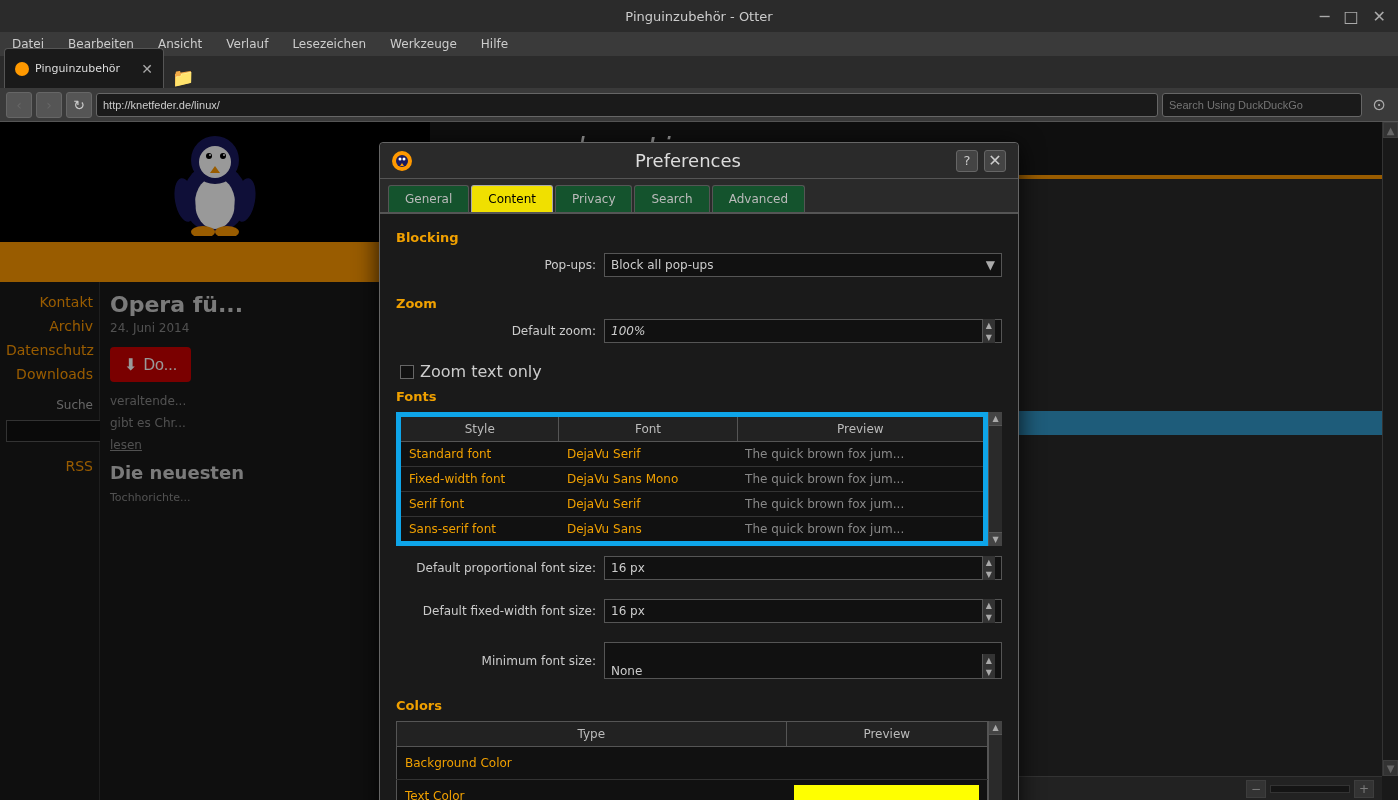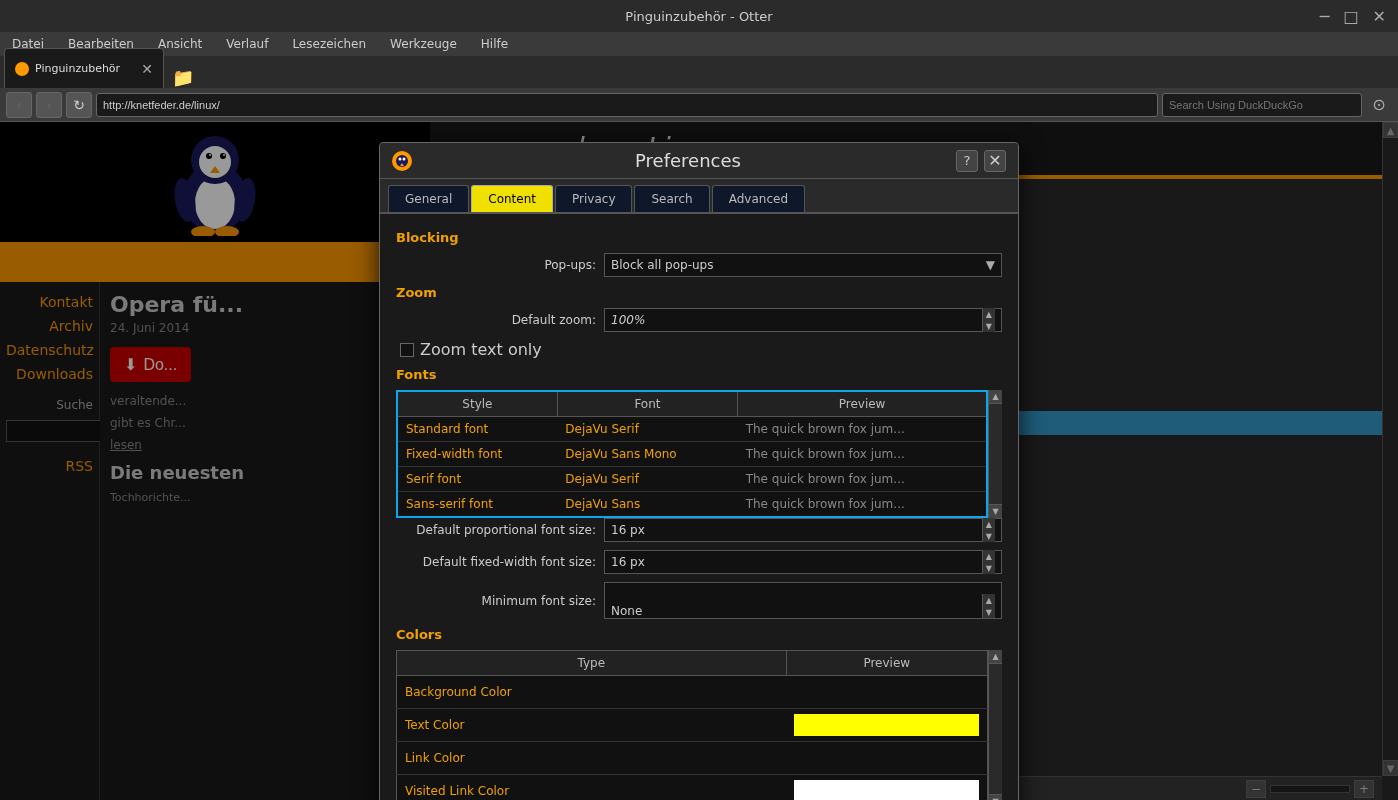--- a/index.html
+++ b/index.html
@@ -382,21 +382,21 @@
       background: #2a2a2a;
       border-bottom: 2px solid #555;
       padding: 6px 8px 0 8px;
       gap: 2px;
     }
     .dialog-tab {
       padding: 6px 16px;
       border: 1px solid #555;
       border-bottom: none;
       border-radius: 3px 3px 0 0;
-      background: #0f172a;
+      background: #14532d;
       color: #bbb;
       font-size: 12px;
       cursor: pointer;
     }
     .dialog-tab.active {
       background: #f0e000;
       color: #000;
       border-color: #aaa;
     }
     .dialog-body {
@@ -407,21 +407,21 @@
     }
     .section-header {
       color: #f0a000;
       font-size: 13px;
       font-weight: bold;
       margin: 4px 0 8px 0;
     }
     .form-row {
       display: flex;
       align-items: center;
-      margin-bottom: 8px;
+      margin-bottom: 19px;
       gap: 8px;
     }
     .form-label {
       color: #ccc;
       font-size: 12px;
       min-width: 200px;
       text-align: right;
     }
     .form-select {
       flex: 1;
@@ -469,22 +469,23 @@
       cursor: pointer;
     }
     .checkbox-label {
       color: #ccc;
       font-size: 16px;
     }
 
     
     .fonts-table {
       width: 100%;
-      border: 2px solid #0ea5e9;
+      border: 5px solid #0ea5e9;
       border-collapse: collapse;
+      margin-bottom: 10px;
       position: relative;
     }
     .fonts-table th {
       background: #222;
       color: #bbb;
       font-size: 12px;
       padding: 5px 8px;
       border: 1px solid #555;
       font-weight: normal;
     }

